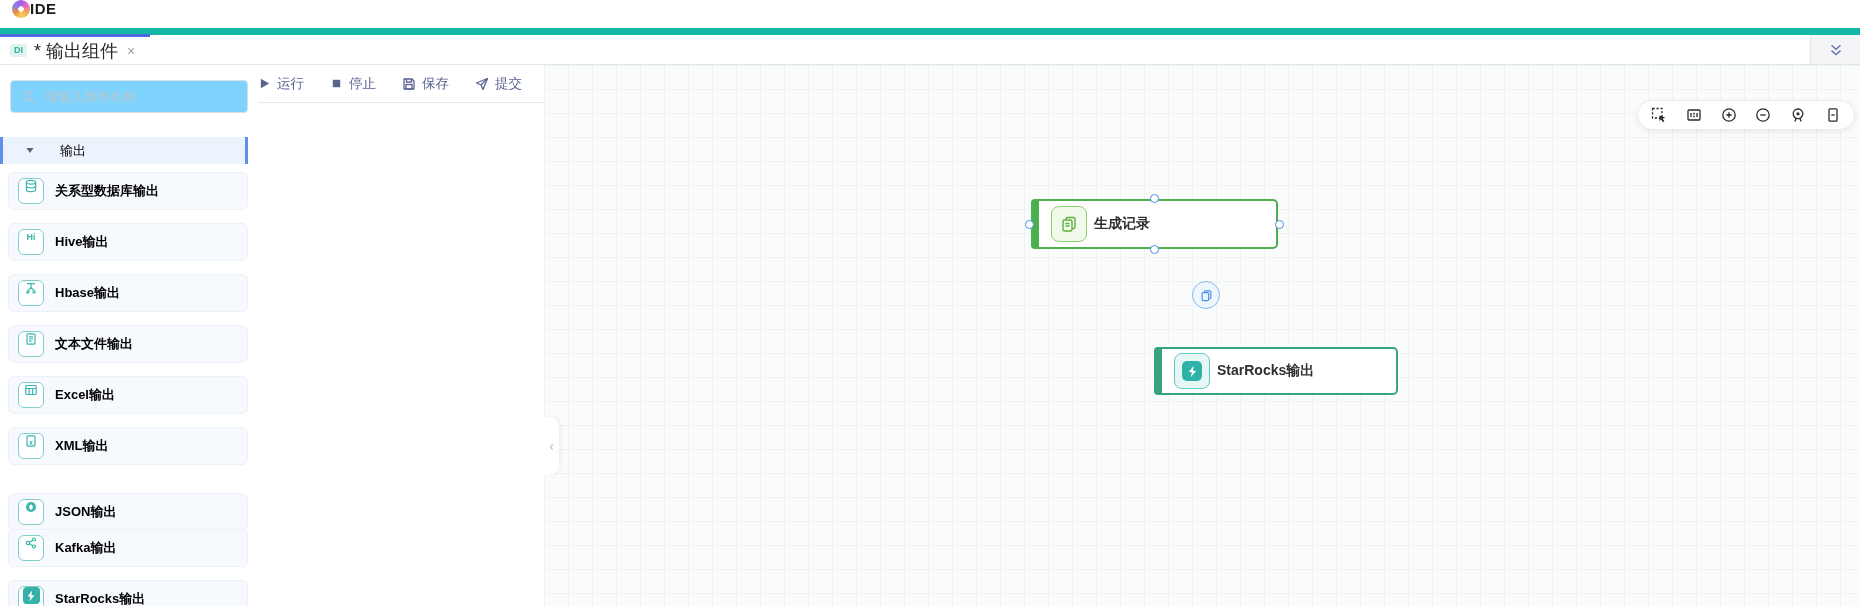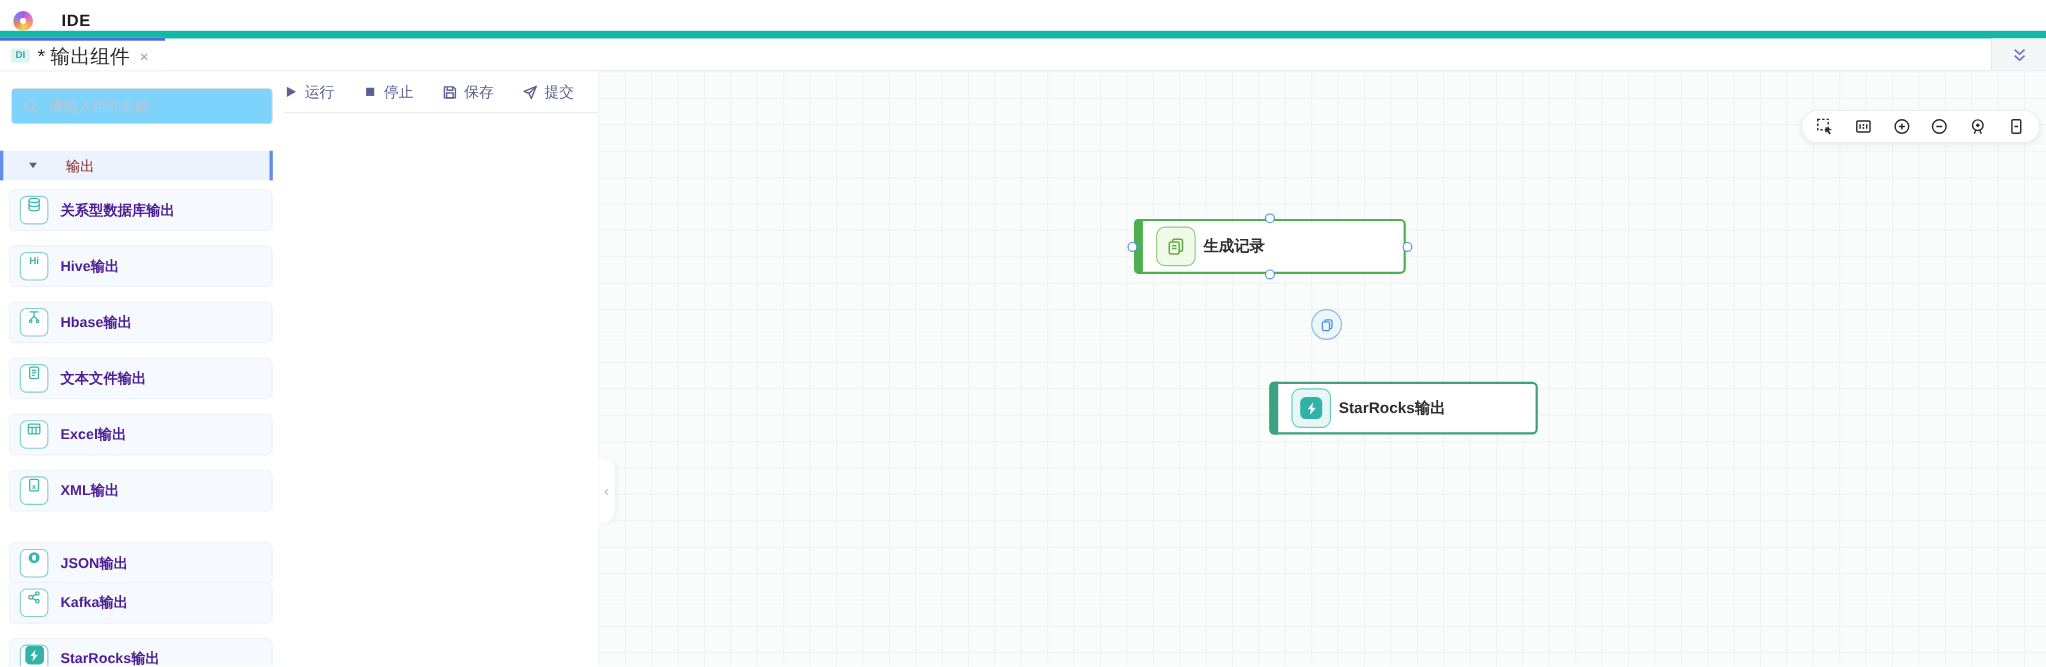--- a/index.html
+++ b/index.html
@@ -4,21 +4,21 @@
 <style>
   * { box-sizing: border-box; }
   html,body { margin:0; padding:0; }
   body {
     width:1860px; height:606px; overflow:hidden; background:#fff;
     font-family:"Liberation Sans","DejaVu Sans",sans-serif; color:#222;
   }
   .app { position:relative; width:1860px; height:606px; display:flex; flex-direction:column; }
 
   
-  .hdr { height:28px; flex:none; display:flex; align-items:flex-end; gap:26px; padding-left:12px; background:#fff; }
+  .hdr { height:28px; flex:none; display:flex; align-items:flex-start; gap:0; padding-left:12px; background:#fff; }
   .logo { width:18px; height:18px; border-radius:50%; flex:none;
     background: radial-gradient(circle at 50% 50%, #ffffff 0 2.5px, rgba(255,255,255,0) 3px),
                 conic-gradient(#a05ce0,#e46ec0,#f4a45b,#f7d154,#e88a4a,#8e7cf0,#a05ce0); }
   .hdr-title { font-size:15px; font-weight:700; color:#1c1c1c; letter-spacing:.5px; }
 
   
   .tabbar { height:37px; flex:none; background:#fff; border-top:7px solid #14b8a6; border-bottom:1px solid #e2e5ea; display:flex; align-items:stretch; }
   .tab { width:150px; margin-top:-1px; border-top:3px solid #4a6bdd; background:#fff; display:flex; align-items:center; gap:7px; padding:0 10px; cursor:pointer; }
   .tab-badge { background:#e0f4ef; color:#2cb2a0; font-size:9px; font-weight:700; padding:2px 4px; border-radius:2px; line-height:1; }
   .tab-label { font-size:18px; color:#2b2b2b; white-space:nowrap; }
@@ -28,24 +28,24 @@
   
   .main { flex:1; display:flex; min-height:0; }
 
   
   .sidebar { width:258px; flex:none; position:relative; background:#fff; overflow:hidden; }
   .search { position:absolute; left:10px; top:15px; width:238px; height:33px; border:1px solid #dcdfe6; border-radius:4px; display:flex; align-items:center; gap:8px; padding:0 10px; background:#7dd3fc; }
   .search input { border:none; outline:none; flex:1; font-size:13px; color:#333; font-family:inherit; background:transparent; }
   .search input::placeholder { color:#bfc4cc; }
   .sec-hdr { position:absolute; left:0; top:72px; width:248px; height:27px; background:#edf3fc; border-left:3px solid #5f8fe8; border-right:3px solid #5f8fe8; display:flex; align-items:center; cursor:pointer; }
   .sec-tri { margin-left:22px; display:flex; }
-  .sec-label { margin-left:25px; font-size:13px; color:#7f1d1d; }
+  .sec-label { margin-left:25px; font-size:13px; color:#000000; }
   .s-item { position:absolute; left:8px; width:240px; height:38px; background:#f6f9fd; border:1px solid #edf1f8; border-radius:6px; display:flex; align-items:center; gap:11px; padding:0 9px; cursor:grab; }
   .s-ic { width:26px; height:26px; flex:none; border:1.5px solid #7fd0ca; border-radius:6px; background:#fff; display:flex; align-items:flex-start; justify-content:center; }
-  .s-label { font-size:13px; font-weight:700; color:#4c1d95; white-space:nowrap; }
+  .s-label { font-size:13px; font-weight:700; color:#000000; white-space:nowrap; }
   .sr-sq { width:17px; height:17px; background:#35b2a8; border-radius:4px; display:flex; align-items:center; justify-content:center; }
 
   
   .canvas-col { flex:1; display:flex; flex-direction:row; min-width:0; }
   .actionbar { height:38px; flex:none; background:#fff; border-bottom:1px solid #e7e9ed; display:flex; align-items:center; justify-content:flex-end; gap:26px; padding-right:22px; }
   .act { display:flex; align-items:center; gap:6px; color:#5a6292; font-size:13.5px; cursor:pointer; white-space:nowrap; }
 
   .canvas { flex:1; position:relative; background-color:#fafbfb; overflow:hidden;
     background-image: linear-gradient(#f0f1f3 1px, transparent 1px), linear-gradient(90deg, #f0f1f3 1px, transparent 1px);
     background-size:24px 24px; }

